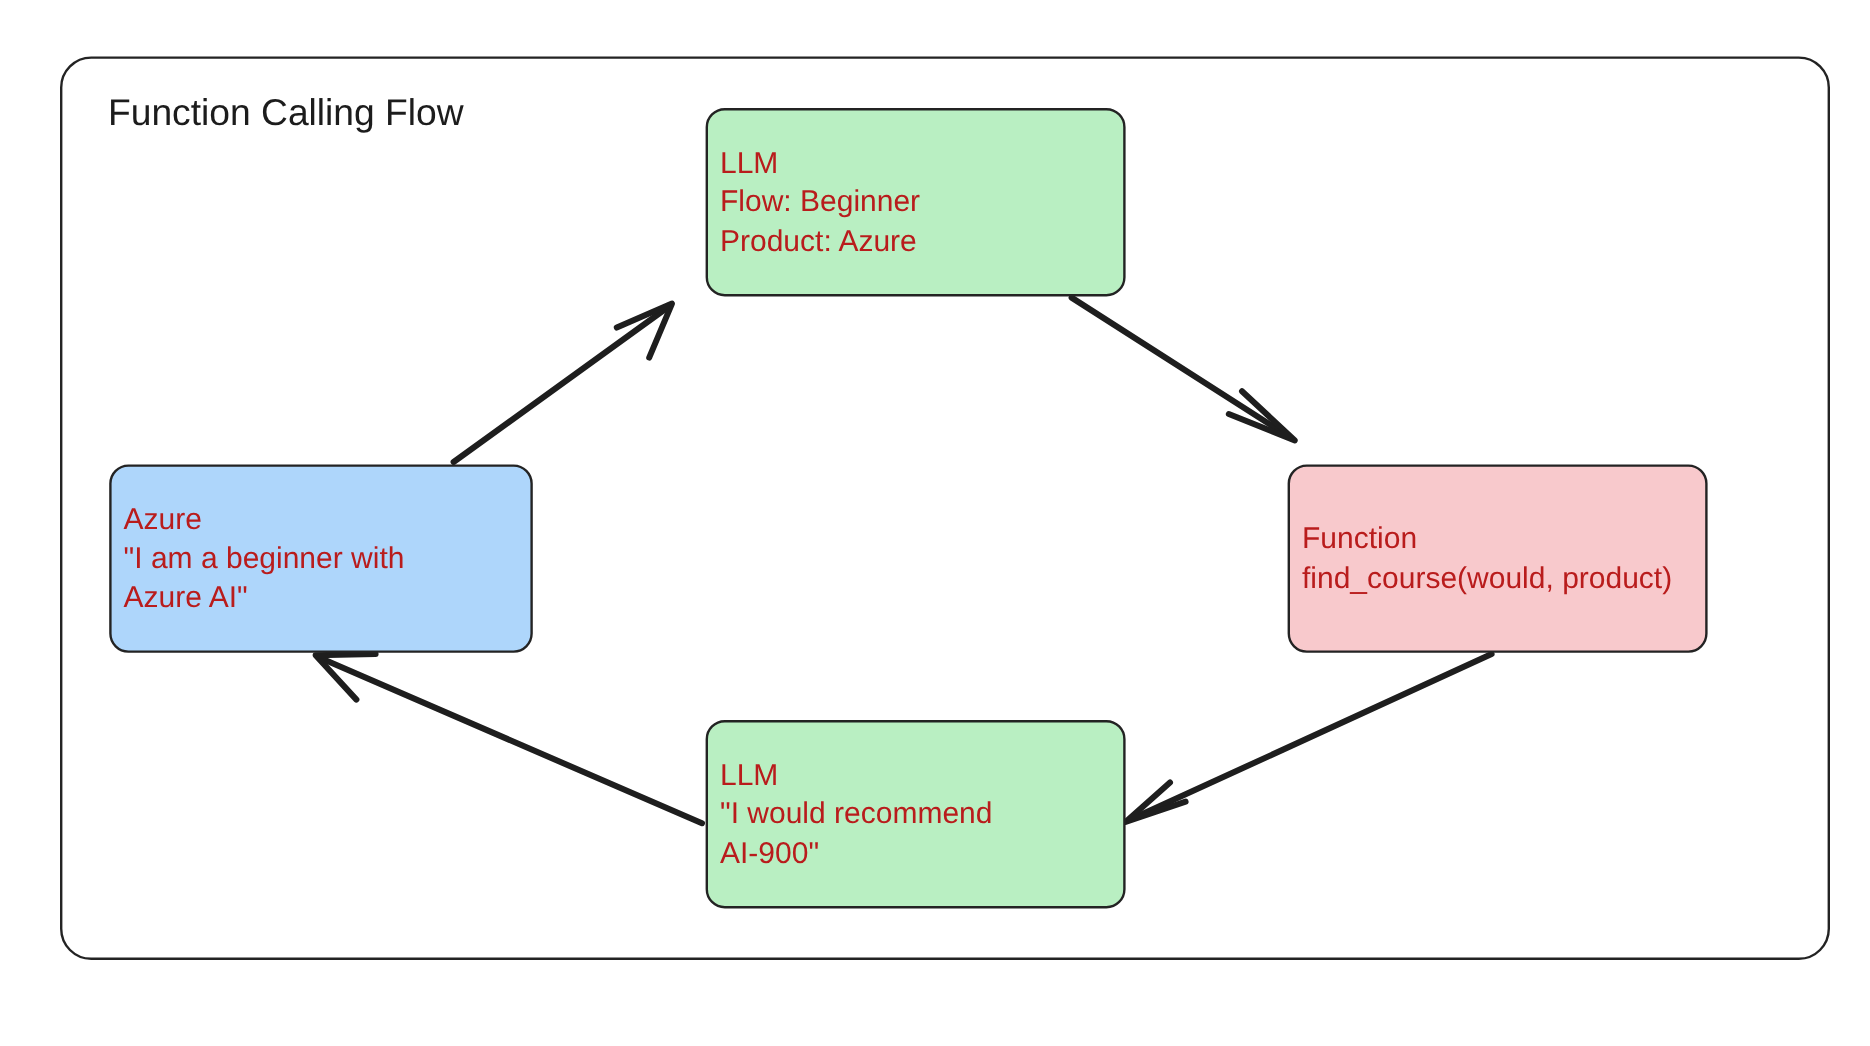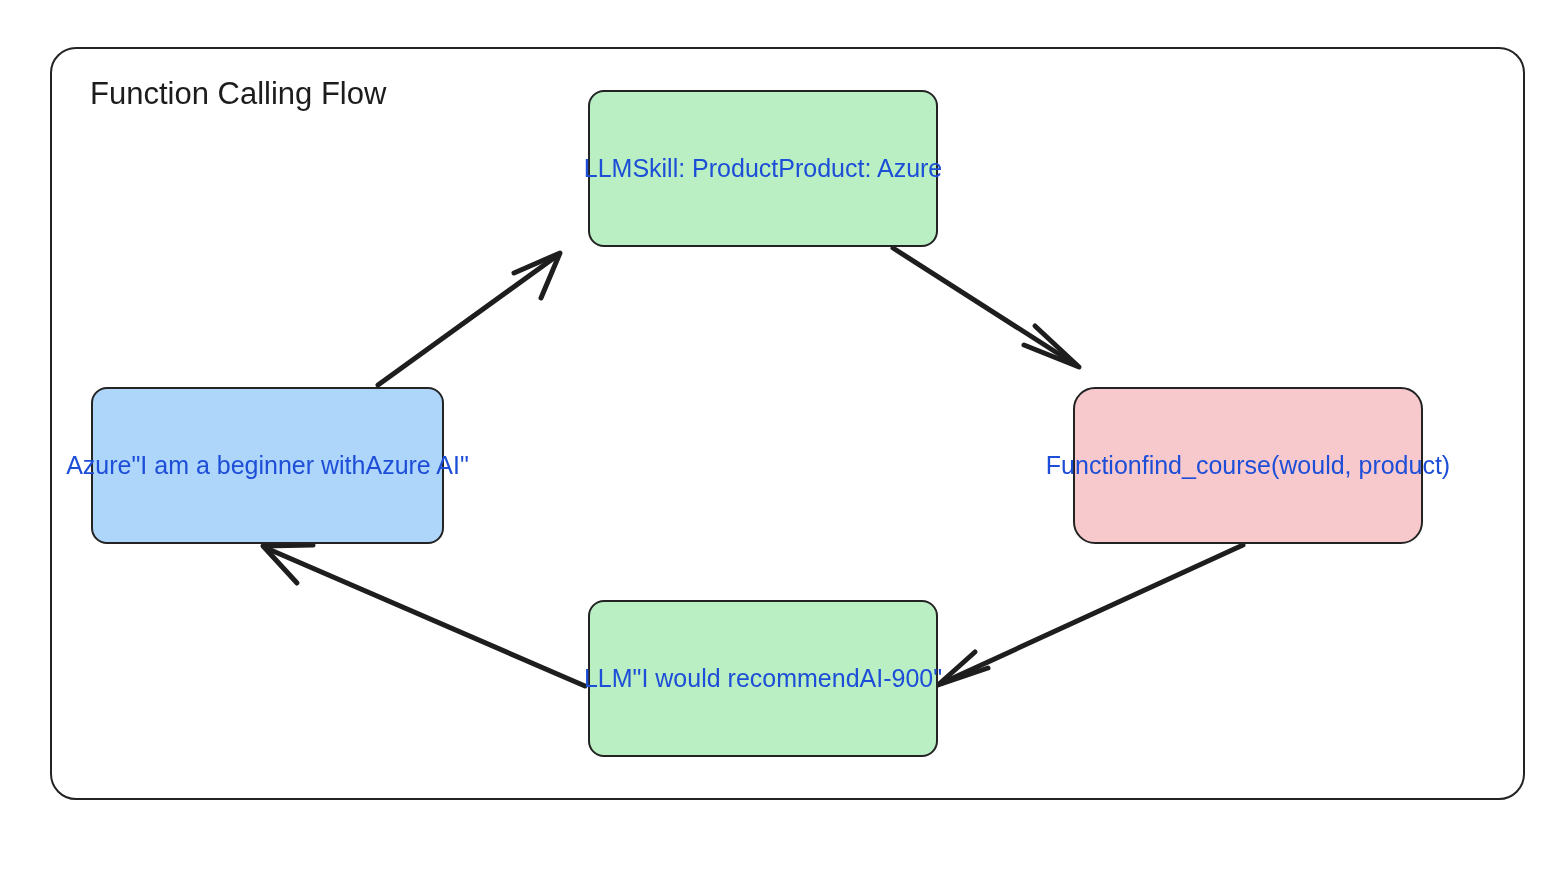--- a/index.html
+++ b/index.html
@@ -55,39 +55,39 @@
     pointer-events: none;
   }
 
   
   .node {
     position: absolute;
     box-sizing: border-box;
     border: 2px solid #232323;
     border-radius: 16px;
     display: flex;
-    flex-direction: row;
-    align-items: center;
+    flex-direction: column;
+    align-items: flex-start;
     justify-content: center;
     text-align: center;
     font-size: 25px;
     line-height: 1.30;
-    color: #1d4ed8;
+    color: #b91c1c;
     padding: 4px 10px;
   }
   .node .line { display: block; white-space: nowrap; }
 
   #node-llm-request {
     left: 588px;  top: 90px;  width: 350px;  height: 157px;
   }
   #node-user {
     left: 91px;   top: 387px; width: 353px;  height: 157px;
   }
   #node-function {
-    left: 1073px; top: 387px; width: 350px;  height: 157px; border-radius: 22px;
+    left: 1073px; top: 387px; width: 350px;  height: 157px;
   }
   #node-llm-response {
     left: 588px;  top: 600px; width: 350px;  height: 157px;
   }
 </style>
 </head>
 <body style="background: rgb(255, 255, 255);">
 
 <div id="canvas">
 
@@ -115,21 +115,21 @@
 
       <g>
         <path d="M 585,686 L 266,548"></path>
         <path d="M 313,545 L 263,546 L 297,583"></path>
       </g>
     </g>
   </svg>
 
   <div class="node" id="node-llm-request" style="background: rgb(185, 239, 194);">
     <span class="line">LLM</span>
-    <span class="line">Skill: Product</span>
+    <span class="line">Flow: Beginner</span>
     <span class="line">Product: Azure</span>
   </div>
 
   <div class="node" id="node-user" style="background: rgb(174, 214, 251);">
     <span class="line">Azure</span>
     <span class="line">"I am a beginner with</span>
     <span class="line">Azure AI"</span>
   </div>
 
   <div class="node" id="node-function" style="background: rgb(248, 201, 204);">

